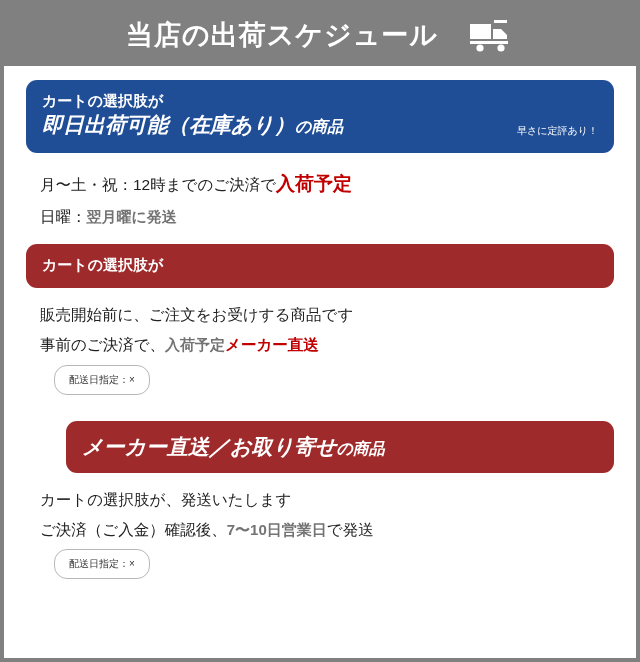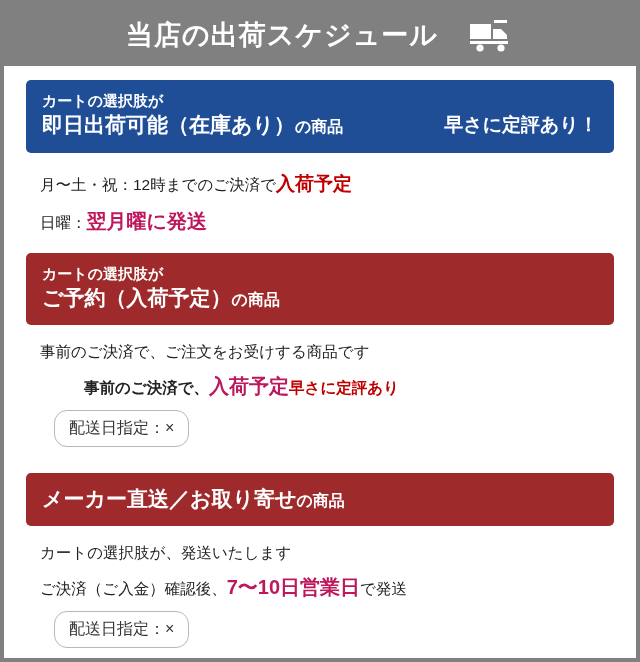--- a/index.html
+++ b/index.html
@@ -47,90 +47,92 @@
     position: relative;
   }
   
   .body {
     flex: 1;
     padding: 14px 22px 0 22px;
     box-sizing: border-box;
   }
   .banner {
     color: #ffffff;
-    border-radius: 5px;
+    border-radius: 11px;
     padding: 11px 16px 13px 16px;
     box-sizing: border-box;
     position: relative;
     display: flex;
     align-items: center;
   }
   .banner.blue { background: #1f4e96; }
   .banner.red  { background: #9e2a2b; }
   .banner-text-wrap { flex: 1; }
   .banner-small {
     font-size: 15px;
     font-weight: bold;
     line-height: 1.35;
     display: block;
   }
   .banner-big {
     font-size: 21px;
     font-weight: bold;
     line-height: 1.35;
     display: block;
+    font-style: italic;
   }
   .banner-big .suffix {
     font-size: 16px;
     font-weight: bold;
   }
   .banner-note {
-    font-size: 19px;
-    font-weight: bold;
+    font-size: 10px;
+    font-weight: normal;
     white-space: nowrap;
     align-self: flex-end;
     padding-bottom: 2px;
   }
   .banner.single-line {
     padding: 12px 16px;
+    margin-left: 40px;
   }
   
   .detail {
     padding: 12px 6px 10px 14px;
   }
   .detail-line {
     font-size: 15.5px;
     line-height: 1.95;
     color: #222222;
     white-space: nowrap;
   }
   .label-plain { font-weight: normal; text-align: center; }
   .hl-red {
     color: #c00000;
     font-weight: bold;
     font-size: 19px;
   }
   .hl-red-lg {
-    color: #be185d;
-    font-weight: bold;
-    font-size: 20px;
+    color: #737373;
+    font-weight: bold;
+    font-size: 15px;
   }
   .hl-red-sm {
     color: #c00000;
     font-weight: bold;
     font-size: 15.5px;
   }
-  .bold { font-weight: bold; margin-left: 44px; }
+  .bold { font-weight: normal; }
   
   .chip {
     display: inline-block;
     border: 1.5px solid #b8b8b8;
     border-radius: 13px;
     padding: 7px 14px;
-    font-size: 16px;
+    font-size: 10px;
     color: #333333;
     background: #ffffff;
     margin: 4px 0 0 14px;
   }
   .section { margin-bottom: 2px; }
   .spacer-14 { height: 14px; }
 </style>
 </head>
 <body>
 
@@ -168,30 +170,29 @@
         <div class="detail-line">
           <span class="label-plain">日曜：</span><span class="hl-red-lg">翌月曜に発送</span>
         </div>
       </div>
     </div>
 
     <div class="section">
       <div class="banner red">
         <div class="banner-text-wrap">
           <span class="banner-small">カートの選択肢が</span>
-          <span class="banner-big"><span>ご予約（入荷予定）</span><span class="suffix">の商品</span></span>
         </div>
       </div>
 
       <div class="detail">
         <div class="detail-line">
-          <span class="label-plain">事前のご決済で、ご注文をお受けする商品です</span>
-        </div>
-        <div class="detail-line">
-          <span class="bold">事前のご決済で、</span><span class="hl-red-lg">入荷予定</span><span class="hl-red-sm">早さに定評あり</span>
+          <span class="label-plain">販売開始前に、ご注文をお受けする商品です</span>
+        </div>
+        <div class="detail-line">
+          <span class="bold">事前のご決済で、</span><span class="hl-red-lg">入荷予定</span><span class="hl-red-sm">メーカー直送</span>
         </div>
         <div class="chip">配送日指定：×</div>
       </div>
     </div>
 
     <div class="spacer-14"></div>
 
     <div class="section">
       <div class="banner red single-line">
         <div class="banner-text-wrap">

